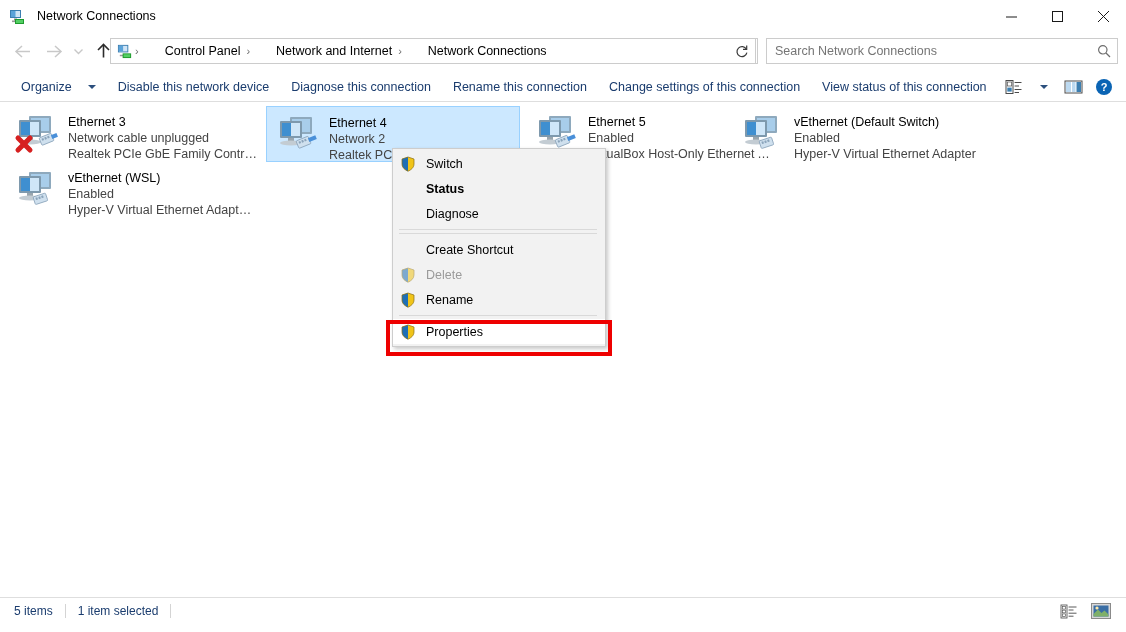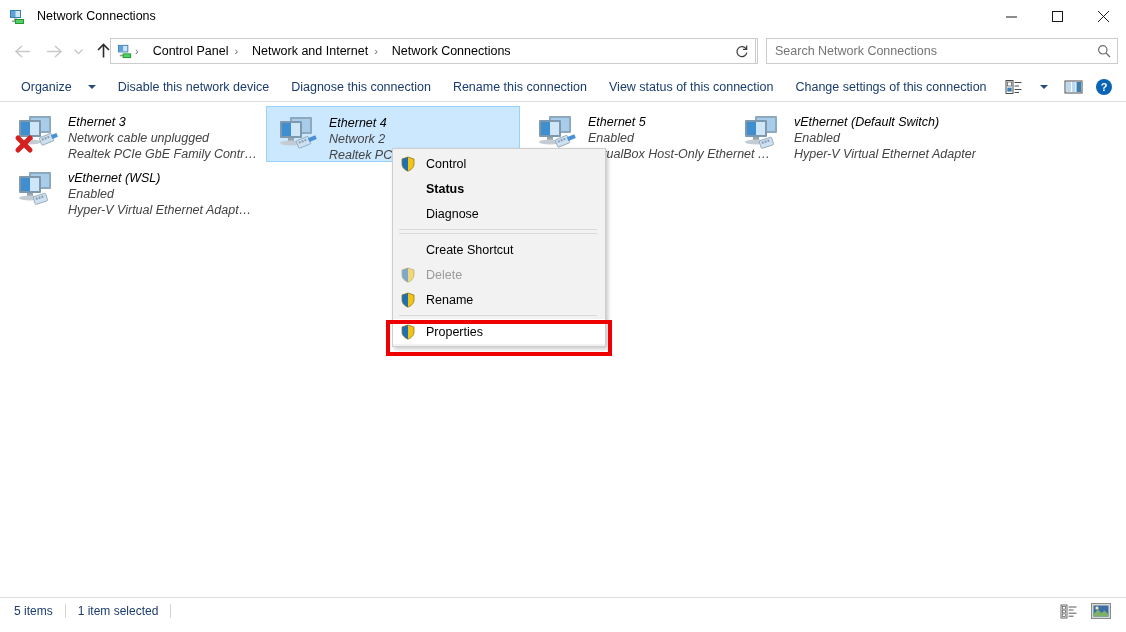--- a/index.html
+++ b/index.html
@@ -39,21 +39,21 @@
   }
   .nav-back { margin-left: 8px; }
   .nav-recent { width: 20px; }
   .crumbbar {
     position: absolute; left: 110px; top: 6px; width: 648px; height: 26px;
     border: 1px solid #cccccc; background: #ffffff;
     display: flex; align-items: center;
   }
   .crumb-icon { margin-left: 6px; width: 16px; height: 16px; position: relative; }
   .crumb {
-    font-size: 12.5px; color: #000000; padding: 0 4px; margin-left: 8px;
+    font-size: 12.5px; color: #000000; padding: 0 4px; margin-left: 20px;
     white-space: nowrap;
   }
   .crumb-sep { color: #6d6d6d; font-size: 11px; padding: 0 2px; }
   .crumb-drop {
     position: absolute; right: 0; top: 0; width: 26px; height: 24px;
     display: flex; align-items: center; justify-content: center;
   }
   .refreshbtn {
     position: absolute; left: 728px; top: 6px; width: 28px; height: 26px;
     border: 1px solid #cccccc; border-left: none; background: #fff;
@@ -88,21 +88,20 @@
   }
   .tb-right { position: absolute; right: 8px; display: flex; align-items: center; gap: 2px; }
   .tb-icon-btn {
     width: 28px; height: 24px; display: flex; align-items: center; justify-content: center;
   }
 
   
   .content {
     position: absolute; top: 102px; left: 0; width: 1126px; height: 503px;
     background: #ffffff;
-    font-style: italic;
   }
   .tile {
     position: absolute; width: 254px; height: 56px;
     display: flex; align-items: flex-start; padding: 4px 3px 0 6px;
   }
   .tile.selected {
     background: #cce8ff; border: 1px solid #99d1ff;
   }
   .tile-icon { width: 48px; height: 48px; flex: none; position: relative; }
   .tile-text { margin-left: 8px; margin-top: 4px; overflow: hidden; }
@@ -264,22 +263,22 @@
 </div>
 
 <div class="toolbar">
   <div class="tb-item tb-first">
     <span>Organize</span>
     <span class="caret-dn"></span>
   </div>
   <div class="tb-item">Disable this network device</div>
   <div class="tb-item">Diagnose this connection</div>
   <div class="tb-item">Rename this connection</div>
+  <div class="tb-item">Change settings of this connection</div>
   <div class="tb-item">View status of this connection</div>
-  <div class="tb-item">Change settings of this connection</div>
 
   <div class="tb-right">
     <div class="tb-icon-btn">
       <svg width="18" height="16" viewBox="0 0 18 16">
         <rect x="1" y="1.5" width="7" height="13" fill="none" stroke="#4a4a4a" stroke-width="1"></rect>
         <rect x="2.3" y="3" width="4.4" height="4" fill="#ffffff" stroke="#4a4a4a" stroke-width="0.7"></rect>
         <rect x="2.3" y="8.6" width="4.4" height="4" fill="#3c7fb1"></rect>
         <line x1="9.6" y1="3.5" x2="16.5" y2="3.5" stroke="#4a4a4a" stroke-width="1"></line>
         <line x1="9.6" y1="7" x2="14" y2="7" stroke="#4a4a4a" stroke-width="1"></line>
         <line x1="9.6" y1="10.5" x2="16.5" y2="10.5" stroke="#4a4a4a" stroke-width="1"></line>
@@ -444,21 +443,21 @@
 <div class="ctxmenu">
 
   <div class="ctx-item">
     <span class="ctx-icon">
       <svg width="16" height="16" viewBox="0 0 16 16">
         <path d="M8 1 L14 3 L14 8 C14 11.5 11 14 8 15.2 C5 14 2 11.5 2 8 L2 3 Z" fill="#f0c419"></path>
         <path d="M8 1 L2 3 L2 8 C2 11.5 5 14 8 15.2 Z" fill="#1f6fb4"></path>
         <path d="M8 1 L14 3 L14 8 C14 11.5 11 14 8 15.2 C5 14 2 11.5 2 8 L2 3 Z" fill="none" stroke="#8a6d12" stroke-width="0.7"></path>
       </svg>
     </span>
-    <span class="ctx-label">Control</span>
+    <span class="ctx-label">Switch</span>
   </div>
 
   <div class="ctx-item bold">
     <span class="ctx-icon"></span>
     <span class="ctx-label">Status</span>
   </div>
 
   <div class="ctx-item">
     <span class="ctx-icon"></span>
     <span class="ctx-label">Diagnose</span>

